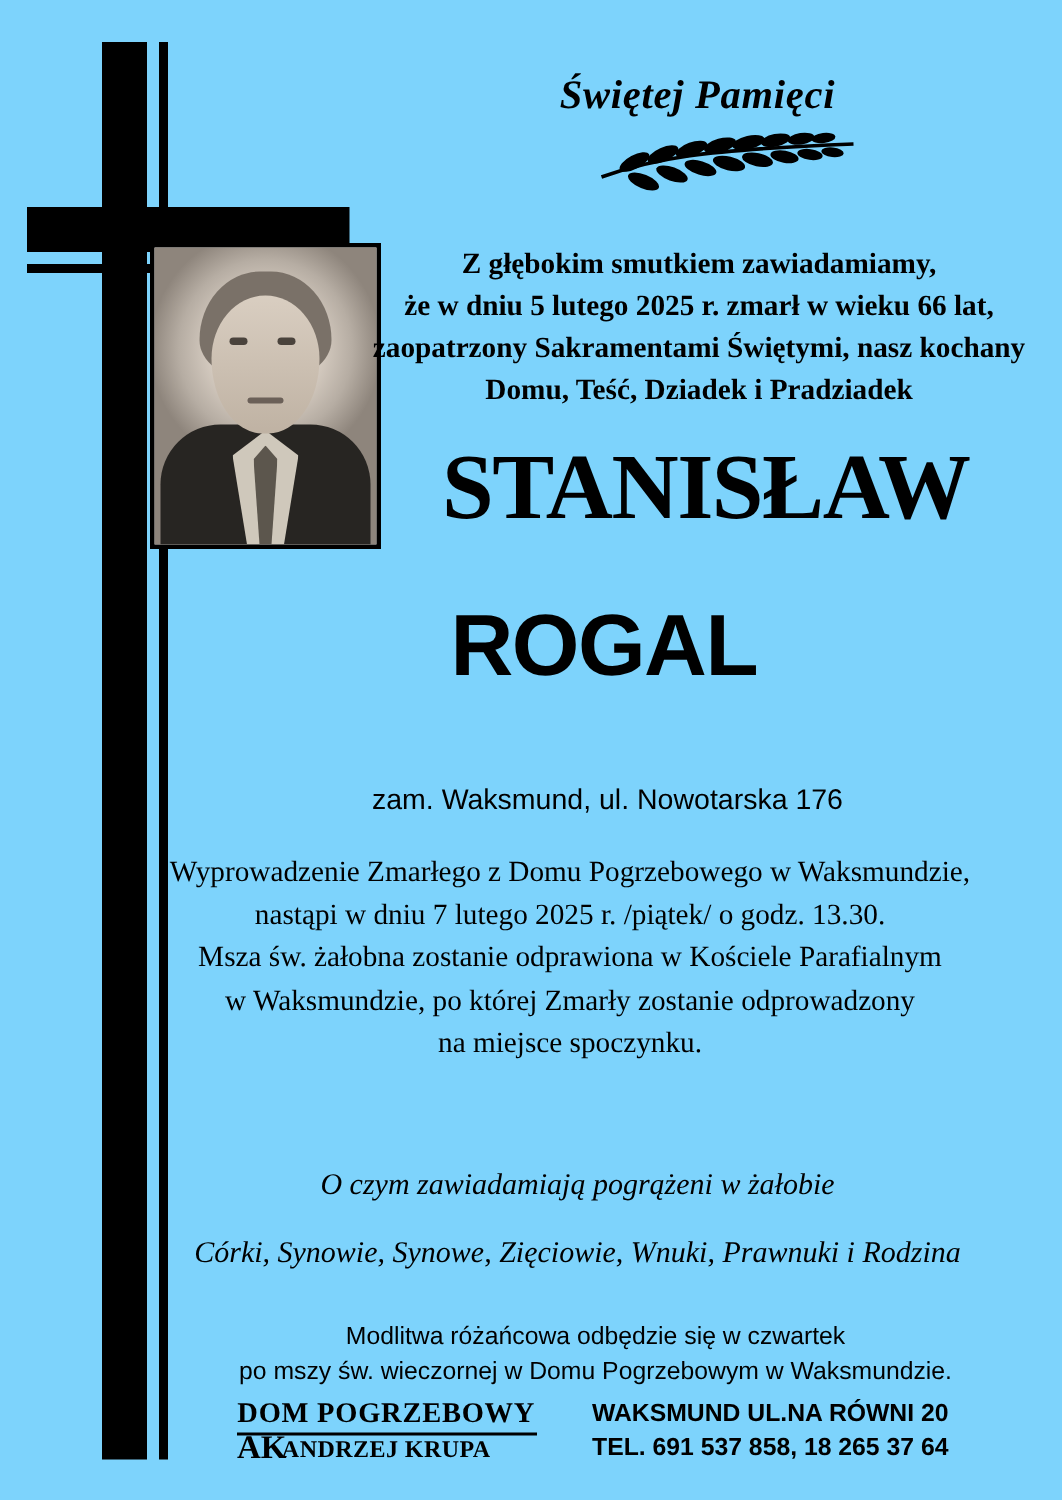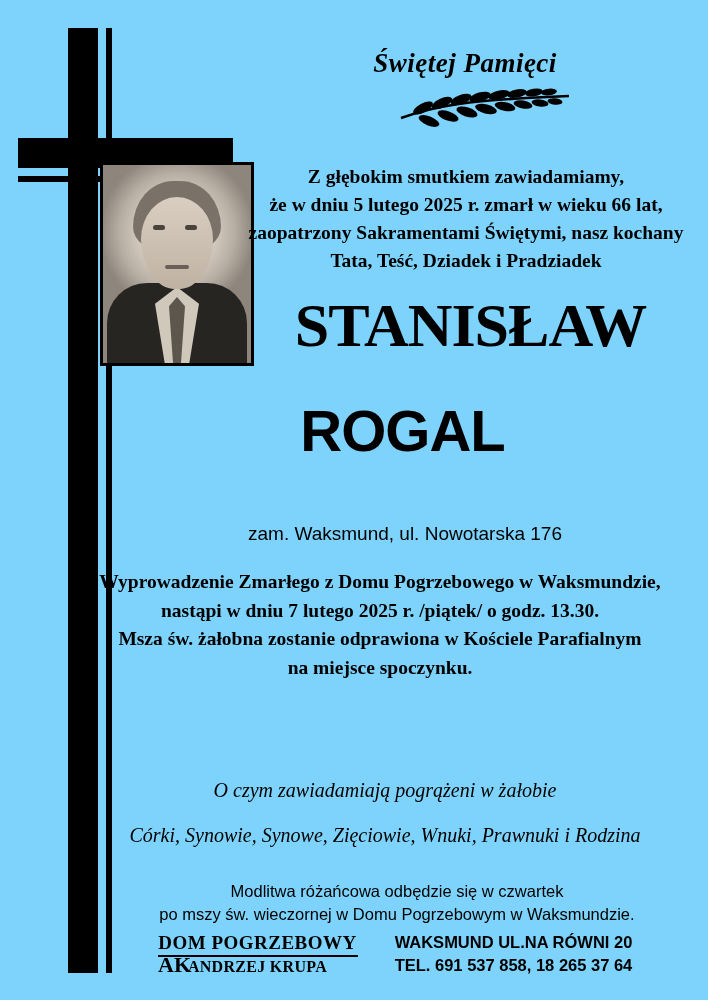--- a/index.html
+++ b/index.html
@@ -191,21 +191,21 @@
     font-family: "Liberation Sans", sans-serif;
     font-size: 19px;
     line-height: 26px;
   }
   .ceremony {
     position: absolute;
     left: 70px;
     top: 568px;
     width: 620px;
     text-align: center;
-    font-weight: bold;
+    font-weight: normal;
     font-size: 19.5px;
     line-height: 28.5px;
   }
   .notify {
     position: absolute;
     left: 100px;
     top: 775px;
     width: 570px;
     text-align: center;
     font-style: italic;
@@ -336,32 +336,33 @@
         <ellipse cx="128" cy="20.5" rx="9.5" ry="4" transform="rotate(10 128 20.5)"></ellipse>
         <ellipse cx="145" cy="19" rx="8.5" ry="3.6" transform="rotate(8 145 19)"></ellipse>
         <ellipse cx="160" cy="17.5" rx="7.5" ry="3.2" transform="rotate(6 160 17.5)"></ellipse>
       </g>
     </svg>
 
     <div class="intro">
       <div>Z głębokim smutkiem zawiadamiamy,</div>
       <div>że w dniu 5 lutego 2025 r. zmarł w wieku 66 lat,</div>
       <div>zaopatrzony Sakramentami Świętymi, nasz kochany</div>
-      <div>Tata, Teść, Dziadek i Pradziadek</div>
+      <div>Domu, Teść, Dziadek i Pradziadek</div>
     </div>
 
     <div class="name1">STANISŁAW</div>
     <div class="name2">ROGAL</div>
 
     <div class="address">zam. Waksmund, ul. Nowotarska 176</div>
 
     <div class="ceremony">
       <div>Wyprowadzenie Zmarłego z Domu Pogrzebowego w Waksmundzie,</div>
       <div>nastąpi w dniu 7 lutego 2025 r. /piątek/ o godz. 13.30.</div>
       <div>Msza św. żałobna zostanie odprawiona w Kościele Parafialnym</div>
+      <div>w Waksmundzie, po której Zmarły zostanie odprowadzony</div>
       <div>na miejsce spoczynku.</div>
     </div>
 
     <div class="notify">O czym zawiadamiają pogrążeni w żałobie</div>
     <div class="family">Córki, Synowie, Synowe, Zięciowie, Wnuki, Prawnuki i Rodzina</div>
 
     <div class="rosary">
       <div>Modlitwa różańcowa odbędzie się w czwartek</div>
       <div>po mszy św. wieczornej w Domu Pogrzebowym w Waksmundzie.</div>
     </div>

